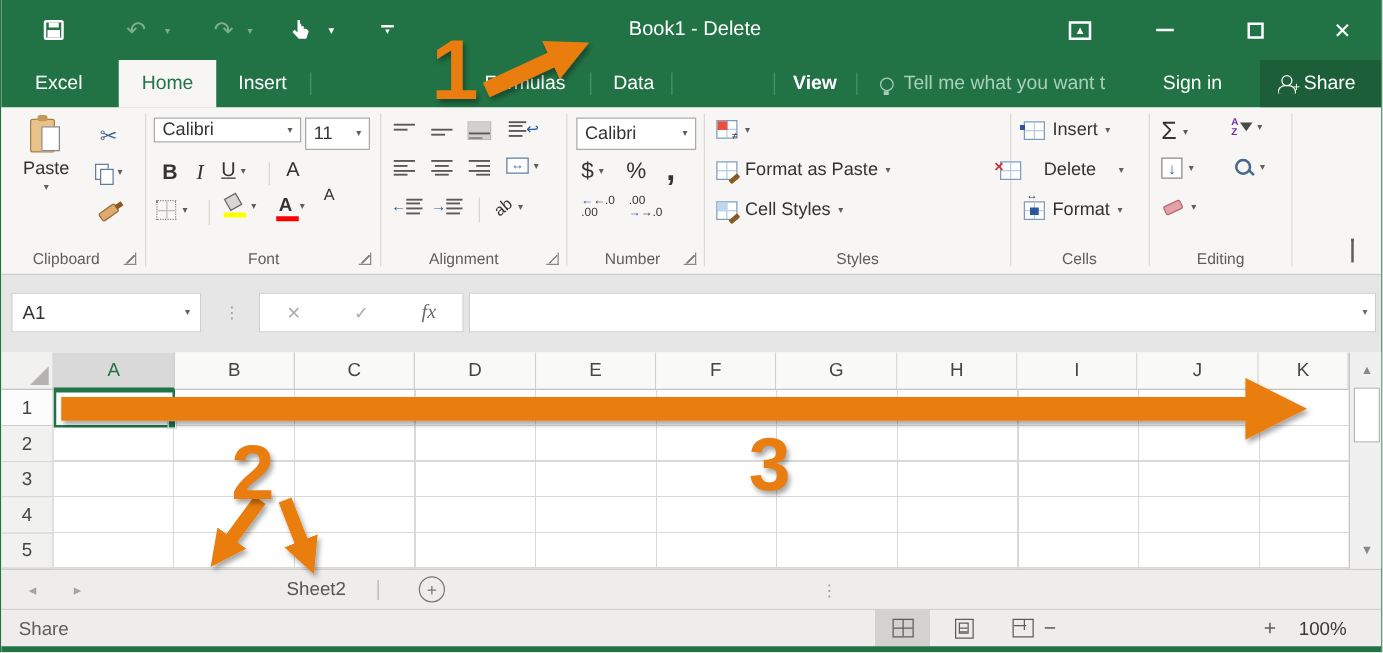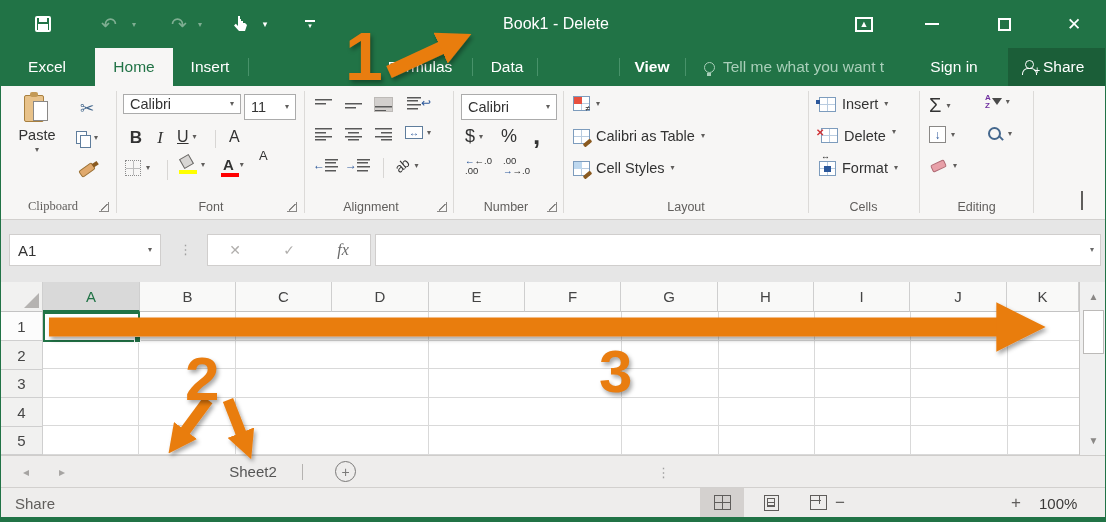--- a/index.html
+++ b/index.html
@@ -256,21 +256,21 @@
     <div class="abs" style="left:66px;top:10px;width:40px;height:24px;display:flex;align-items:center;justify-content:center;">
       <span class="scis">✂</span>
     </div>
     <div class="abs" style="left:64px;top:40px;width:44px;height:24px;display:flex;align-items:center;gap:4px;justify-content:center;">
       <span class="copyic"></span>
         <span class="caret">▾</span>
     </div>
     <div class="abs" style="left:68px;top:72px;width:36px;height:24px;display:flex;align-items:center;justify-content:center;">
       <span class="brush"></span>
     </div>
-    <div class="grp-label" style="left:6px;width:92px;font-family:Liberation Serif, serif;">Clipboard</div>
+    <div class="grp-label" style="left:6px;width:92px;">Clipboard</div>
     <div class="dlg" style="left:98px;"></div>
     <div class="gsep" style="left:115px;"></div>
 
     <div class="combo" style="position:absolute;left:122px;top:8px;width:118px;height:20px;">
       <span>Calibri</span>
         <span class="caret">▾</span>
     </div>
     <div class="combo" style="position:absolute;left:243px;top:8px;width:52px;height:26px;">
       <span>11</span>
         <span class="caret">▾</span>
@@ -362,37 +362,37 @@
     <div class="grp-label" style="left:455px;width:100px;">Number</div>
     <div class="dlg" style="left:546px;"></div>
     <div class="gsep" style="left:562px;"></div>
 
     <div class="abs" style="left:572px;top:10px;display:flex;align-items:center;gap:6px;">
       <span class="minigrid mg-cf"></span>
         <span class="caret">▾</span>
     </div>
     <div class="abs" style="left:572px;top:42px;display:flex;align-items:center;gap:6px;">
       <span class="minigrid mg-pen"></span>
-      <span class="rbtn-lbl">Calibri as Table</span>
+      <span class="rbtn-lbl">Format as Paste</span>
         <span class="caret">▾</span>
     </div>
     <div class="abs" style="left:572px;top:74px;display:flex;align-items:center;gap:6px;">
       <span class="minigrid mg-cs mg-pen"></span>
       <span class="rbtn-lbl">Cell Styles</span>
         <span class="caret">▾</span>
     </div>
-    <div class="grp-label" style="left:635px;width:100px;">Layout</div>
+    <div class="grp-label" style="left:635px;width:100px;">Styles</div>
     <div class="gsep" style="left:807px;"></div>
 
     <div class="abs" style="left:818px;top:10px;display:flex;align-items:center;gap:6px;">
       <span class="minigrid mg-ins"></span>
       <span class="rbtn-lbl">Insert</span>
         <span class="caret">▾</span>
     </div>
-    <div class="abs" style="left:820px;top:42px;display:flex;align-items:flex-start;gap:6px;">
+    <div class="abs" style="left:799px;top:42px;display:flex;align-items:center;gap:18px;">
       <span class="minigrid mg-del"></span>
       <span class="rbtn-lbl">Delete</span>
         <span class="caret">▾</span>
     </div>
     <div class="abs" style="left:818px;top:74px;display:flex;align-items:center;gap:6px;">
       <span class="minigrid mg-fmt"></span>
       <span class="rbtn-lbl">Format</span>
         <span class="caret">▾</span>
     </div>
     <div class="grp-label" style="left:815px;width:95px;">Cells</div>

